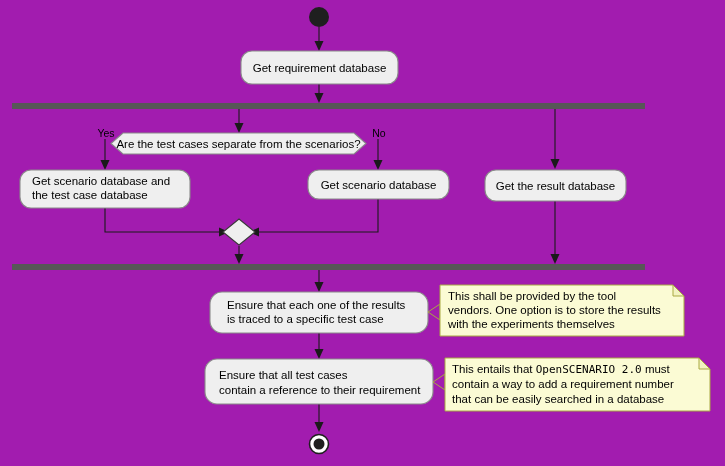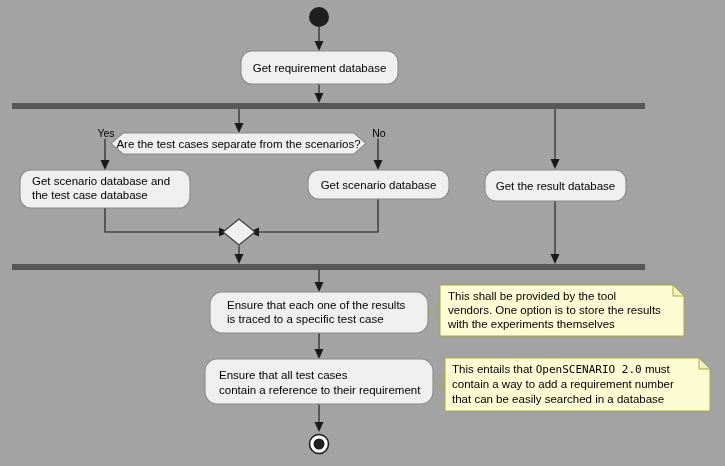--- a/index.html
+++ b/index.html
@@ -4,21 +4,21 @@
 <style>
   html, body {
     margin: 0;
     padding: 0;
     background: #ffffff;
   }
   #canvas {
     position: relative;
     width: 725px;
     height: 466px;
-    background: #a3a3a3;
+    background: #a21caf;
     overflow: hidden;
     font-family: "Liberation Sans", sans-serif;
   }
   svg.layer {
     position: absolute;
     left: 0;
     top: 0;
     width: 725px;
     height: 466px;
   }

